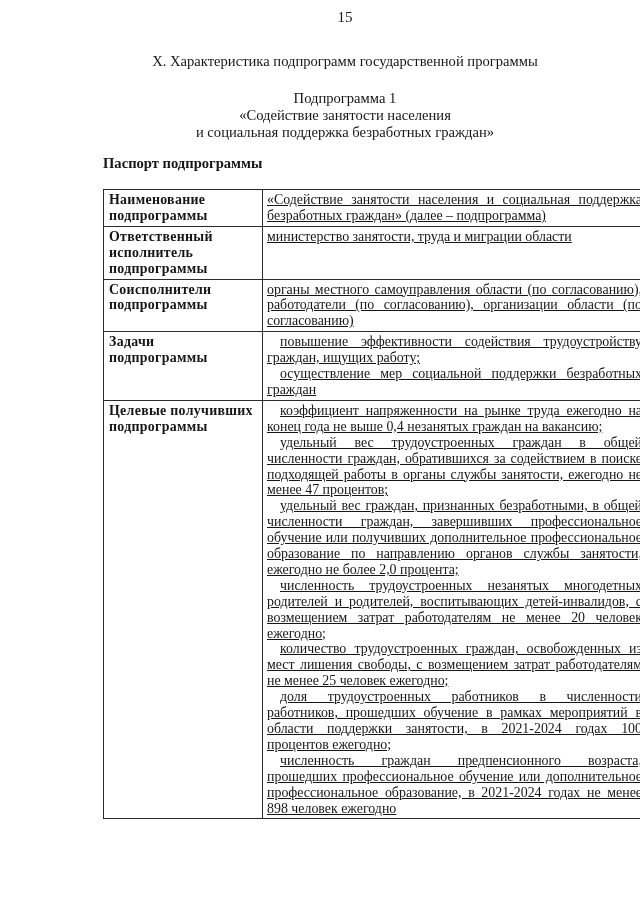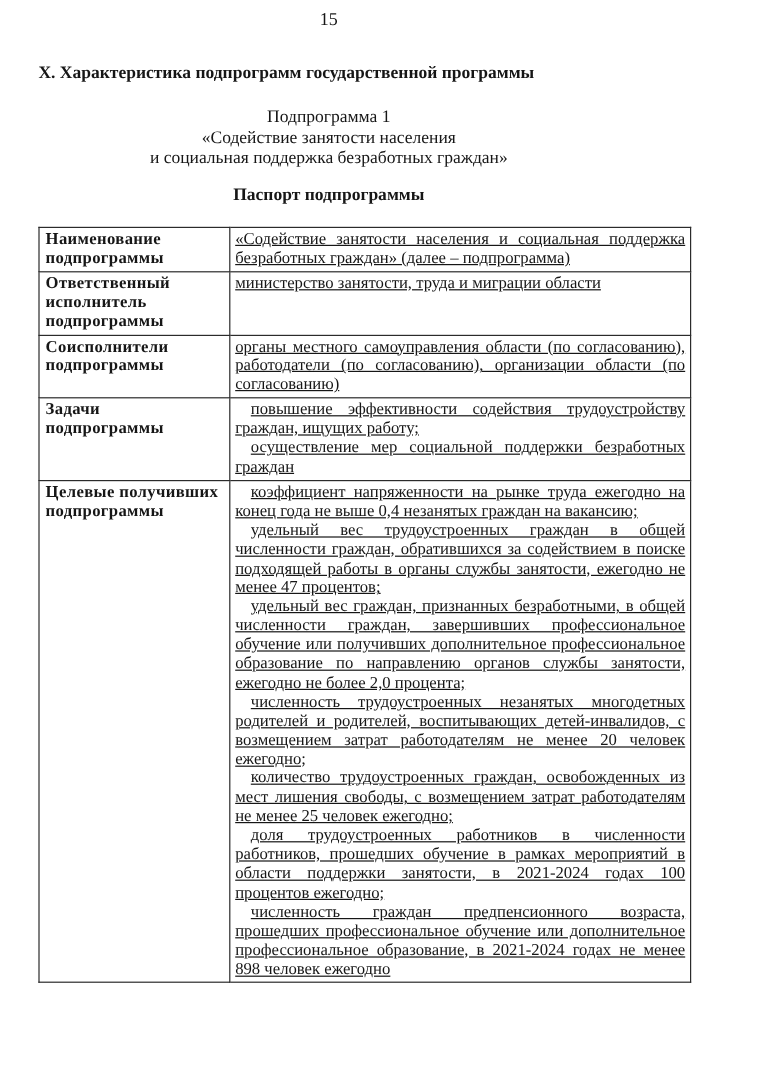--- a/index.html
+++ b/index.html
@@ -8,45 +8,46 @@
     background: #ffffff;
   }
   body {
     width: 640px;
     height: 905px;
     overflow: hidden;
     font-family: "Liberation Serif", "DejaVu Serif", serif;
     color: #161616;
   }
   .content {
-    margin-left: 32px;
+    margin-left: 103px;
     width: 484px;
   }
   .page-number {
     margin-top: 9px;
     text-align: center;
     font-size: 15px;
     line-height: 16px;
   }
   .section-title {
     margin-top: 28px;
-    font-weight: bold;
+    text-align: center;
+    font-weight: normal;
     font-size: 14.6px;
     line-height: 17px;
   }
   .subprogram-heading {
     margin-top: 20px;
     text-align: center;
     font-weight: normal;
     font-size: 14.6px;
     line-height: 17px;
   }
   .passport-heading {
     margin-top: 14px;
-    text-align: center;
+    text-align: left;
     font-weight: bold;
     font-size: 14.6px;
     line-height: 17px;
   }
   table.passport {
     margin-top: 17px;
     border-collapse: collapse;
     width: 544px;
     table-layout: fixed;
     font-size: 13.9px;

